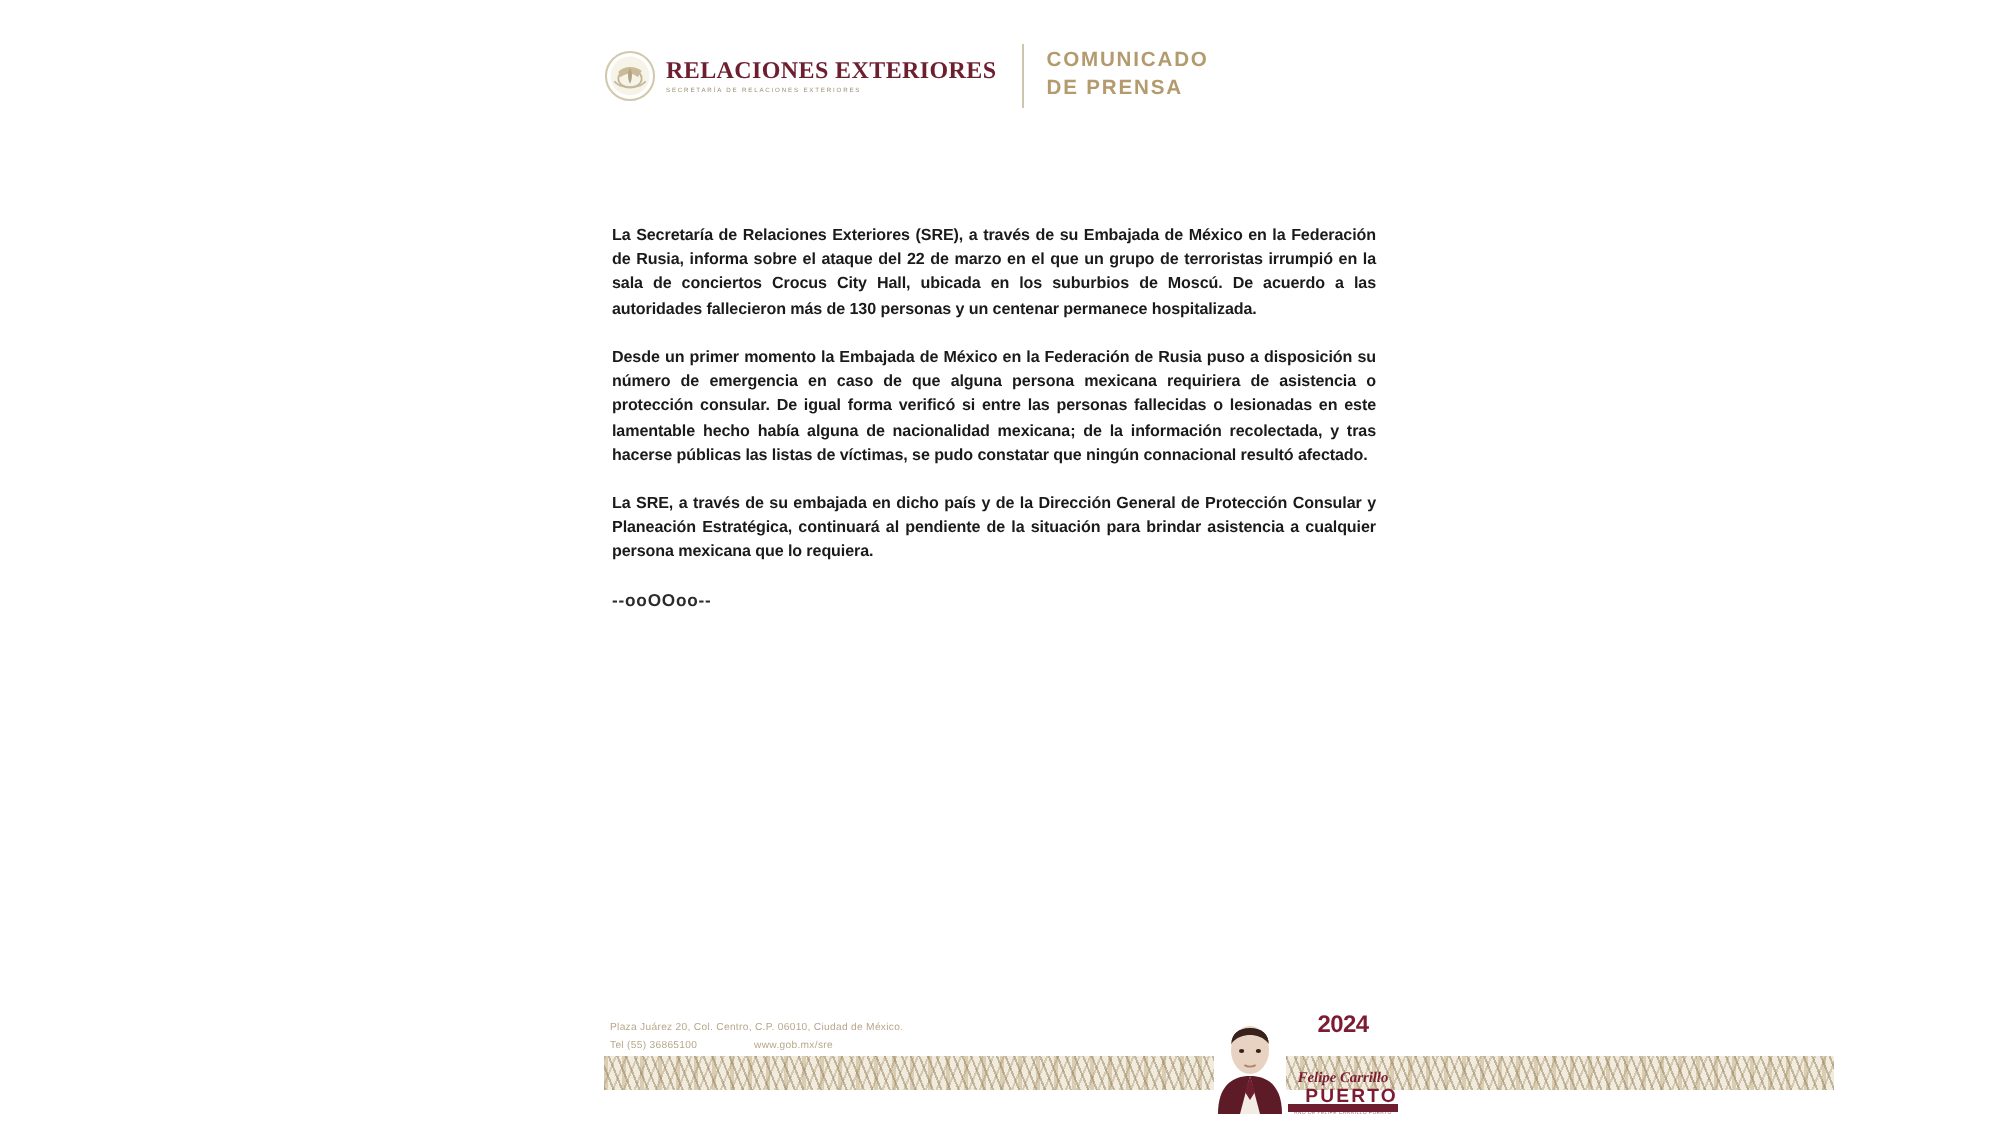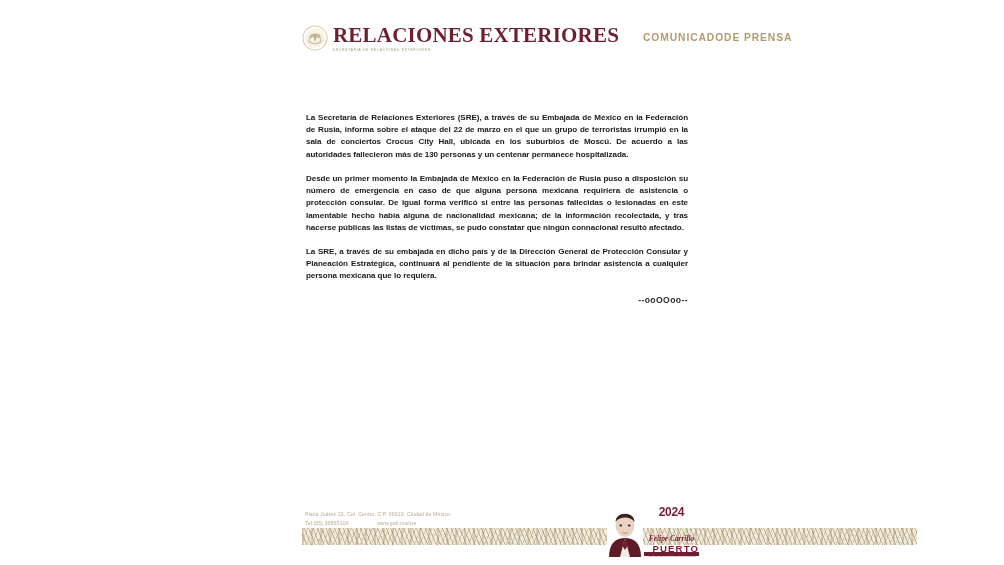--- a/index.html
+++ b/index.html
@@ -39,21 +39,21 @@
     flex: 0 0 26px;
     margin-right: 5px;
     opacity: 0.85;
   }
   .brand-block {
     display: flex;
     flex-direction: column;
     justify-content: center;
   }
   .brand-title {
-    font-size: 21px;
+    font-size: 12px;
     letter-spacing: 0.2px;
     font-weight: 700;
     color: #6d1f30;
     line-height: 1;
     white-space: nowrap;
     font-family: "Liberation Serif", serif;
   }
   .brand-sub {
     margin-top: 2px;
     font-size: 3.1px;
@@ -63,21 +63,21 @@
     text-transform: uppercase;
   }
   .head-divider {
     width: 1px;
     align-self: stretch;
     background: #cfc4ae;
     margin: 4px 11px 4px 13px;
   }
   .comunicado-block {
     display: flex;
-    flex-direction: row;
+    flex-direction: column;
     justify-content: center;
     color: #b39b6e;
     font-size: 10.3px;
     font-weight: 700;
     letter-spacing: 0.9px;
     line-height: 1.38;
     white-space: nowrap;
   }
 
   
@@ -118,21 +118,21 @@
     text-align: justify;
     font-size: 8.05px;
     line-height: 1.52;
     color: #1a1a1a;
     margin: 0 0 12px 0;
     font-weight: 600;
     letter-spacing: -0.05px;
   }
   .closing {
     margin-top: 10px;
-    text-align: right;
+    text-align: left;
     font-size: 8.6px;
     font-weight: 700;
     color: #2b2b2b;
     letter-spacing: 0.4px;
   }
 
   
   .footer {
     position: absolute;
     left: 302px;

